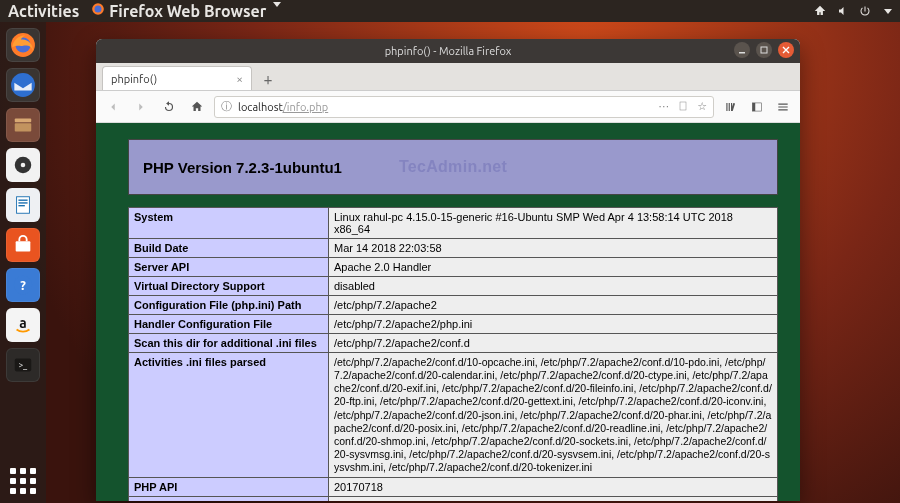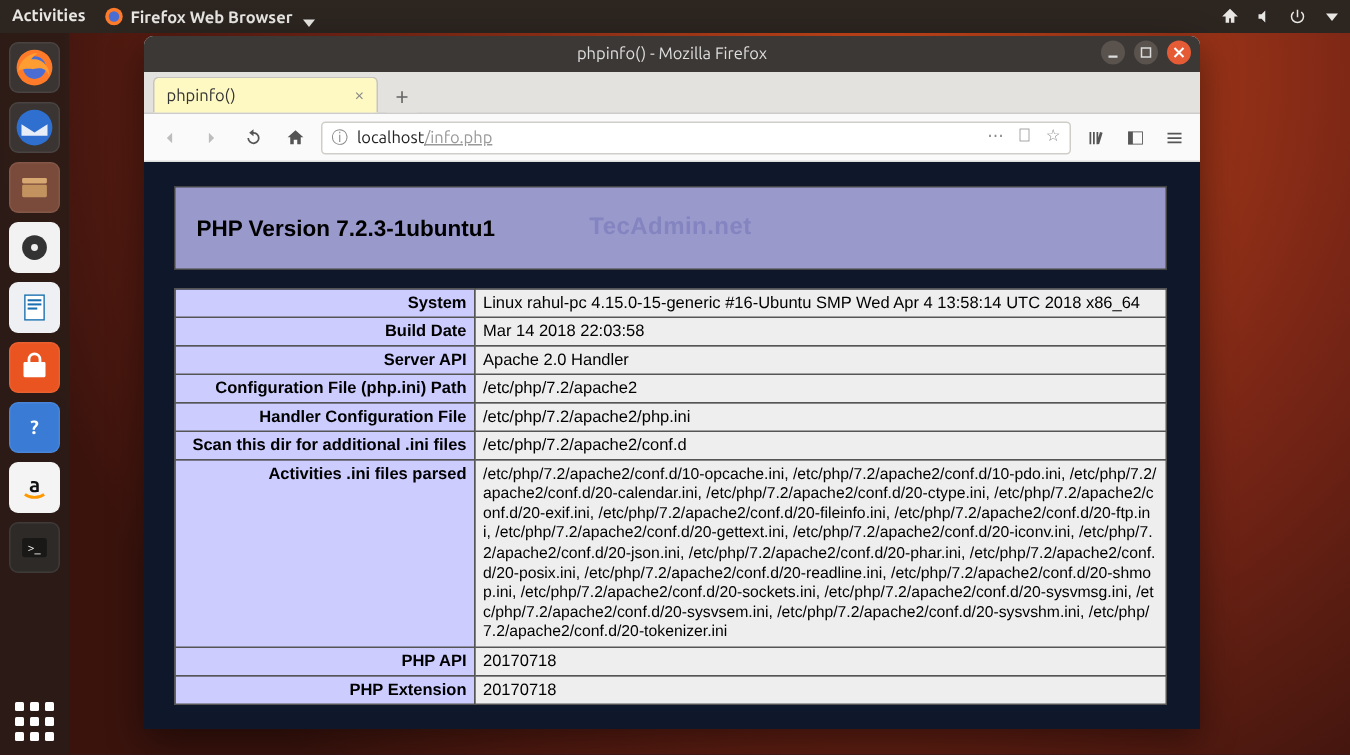--- a/index.html
+++ b/index.html
@@ -9,24 +9,24 @@
   .desktop-bg {
     position: absolute; inset: 0;
     background:
       radial-gradient(circle at 65% 10%, #d04a1a 0%, #7a2616 45%, #3a130d 80%);
   }
 
   
   .topbar {
     position: absolute; top: 0; left: 0; right: 0; height: 22px;
     background: #2c2520; color: #e8e6e3; display: flex; align-items: center;
-    font-size: 11px; font-weight: 600; padding: 0 8px; z-index: 5;
+    font-size: 16px; font-weight: 600; padding: 0 8px; z-index: 5;
   }
   .topbar .left { display: flex; align-items: center; gap: 12px; }
-  .topbar .left .app { display: flex; align-items: flex-end; gap: 4px; }
+  .topbar .left .app { display: flex; align-items: flex-start; gap: 4px; }
   .topbar .right { margin-left: auto; display: flex; align-items: center; gap: 10px; }
   .topbar svg, .topbar .tri { vertical-align: middle; }
   .tri-down { display:inline-block; width:0; height:0; border-left:4px solid transparent; border-right:4px solid transparent; border-top:5px solid #e8e6e3; margin-left:3px; }
 
   
   .dock {
     position: absolute; left: 0; top: 22px; bottom: 0; width: 46px;
     background: rgba(40,30,26,0.75); z-index: 4; display: flex; flex-direction: column;
     align-items: center; padding-top: 6px; gap: 6px;
   }
@@ -35,59 +35,59 @@
     display: flex; align-items: center; justify-content: center;
     box-shadow: inset 0 0 0 1px rgba(255,255,255,0.08);
     position: relative;
   }
   .dock .apps { margin-top: auto; margin-bottom: 8px; }
   .apps-grid { width: 28px; height: 28px; display:grid; grid-template-columns:repeat(3,6px); grid-template-rows:repeat(3,6px); gap:4px; justify-content:center; align-content:center;}
   .apps-grid span{ width:6px; height:6px; background:#fefefe; border-radius:1px;}
 
   
   .window {
-    position: absolute; left: 96px; top: 24px; width: 704px; height: 462px;
+    position: absolute; left: 96px; top: 39px; width: 704px; height: 462px;
     background: #fff; border-radius: 6px 6px 0 0; overflow: hidden;
     box-shadow: 0 8px 24px rgba(0,0,0,0.45);
     z-index: 6;
   }
   .win-title {
     height: 24px; background: #3c3836; color: #ddd; display: flex; align-items: center;
     justify-content: center; font-size: 11px; position: relative;
   }
   .win-ctrls { position: absolute; right: 6px; top: 3px; display: flex; gap: 6px; }
   .win-ctrls .c { width: 16px; height: 16px; border-radius: 50%; background: #5a534d; display:flex; align-items:center; justify-content:center;}
   .win-ctrls .close { background: #e55b35; }
   .win-ctrls .c svg{ width:10px; height:10px; }
 
   .tabstrip { height: 28px; background: #e4e2df; display: flex; align-items: flex-end; padding-left: 6px; border-bottom:1px solid #ccc;}
-  .tab { height: 24px; background: #fef9c3; border: 1px solid #c6c4c1; border-bottom: none;
+  .tab { height: 24px; background: #ffffff; border: 1px solid #c6c4c1; border-bottom: none;
     border-radius: 4px 4px 0 0; display: flex; align-items: center; padding: 0 8px; font-size: 11px; color:#333; width: 150px; justify-content: space-between;}
   .tab .x { color:#888; font-size:12px; }
   .newtab { width: 24px; height: 22px; background: #e4e2df; display:flex; align-items:center; justify-content:center; color:#666; margin-left:4px; border-radius:3px;}
 
   .navbar { height: 32px; background: #fafafa; display: flex; align-items: center; padding: 0 6px; gap: 6px; border-bottom:1px solid #ddd;}
   .nav-ic { width: 22px; height: 22px; display:flex; align-items:center; justify-content:center; color:#555; border-radius:3px;}
   .nav-ic svg{width:14px;height:14px;}
   .nav-ic.dis{color:#bdbdbd;}
   .urlbox { flex: 1; height: 22px; border: 1px solid #d0cec9; border-radius: 3px; background:#fff; display: flex; align-items: center; padding: 0 6px; font-size: 11px; color:#555;}
   .urlbox .info{color:#888; margin-right:6px;}
   .urlbox .dim{color:#999;text-decoration:underline;}
   .urlbox .right{margin-left:auto; display:flex; gap:8px; color:#888;}
   .right-ic{display:flex; gap:4px;}
 
-  .content { position:absolute; top:84px; left:0; right:0; bottom:0; overflow:hidden; background:#0f172a; padding: 6px 22px 0 20px;}
+  .content { position:absolute; top:84px; left:0; right:0; bottom:0; overflow:hidden; background:#14532d; padding: 6px 22px 0 32px;}
   .php-banner { background:#9999cc; border:1px solid #444; height: 56px; display:flex; align-items:center; padding:0 14px; position:relative; margin-top:10px;}
   .php-banner h1{ font: bold 15px Arial; color:#000;}
   .watermark{ position:absolute; left:50%; transform:translateX(-50%); font: bold 16px Arial; color:#8484c0; letter-spacing:.3px;}
   .php-logo{ position:absolute; right:10px; top:4px; }
 
   table.info { width:100%; margin-top:12px; border-collapse:collapse; font: 11px Arial; }
   table.info td{ border:1px solid #555; padding:3px 5px; vertical-align:top; }
-  table.info td.k{ width:200px; background:#ccccff; font-weight:bold; color:#000;text-align:right;}
+  table.info td.k{ width:200px; background:#ccccff; font-weight:bold; color:#000;}
   table.info td.v{ background:#eeeeee; color:#000;margin-left:39px; }
   table.info td.v.long{ font-size:10.5px; line-height:1.25; word-break: break-all;}
 
 </style>
 </head>
 <body>
 
 <div class="desktop-bg"></div>
 
 <div class="topbar">
@@ -286,20 +286,24 @@
           </tr>
           <tr>
             <td class="k">Build Date</td>
             <td class="v">Mar 14 2018 22:03:58</td>
           </tr>
           <tr>
             <td class="k">Server API</td>
             <td class="v">Apache 2.0 Handler</td>
           </tr>
           <tr>
+            <td class="k">Virtual Directory Support</td>
+            <td class="v">disabled</td>
+          </tr>
+          <tr>
             <td class="k">Configuration File (php.ini) Path</td>
             <td class="v">/etc/php/7.2/apache2</td>
           </tr>
           <tr>
             <td class="k">Handler Configuration File</td>
             <td class="v">/etc/php/7.2/apache2/php.ini</td>
           </tr>
           <tr>
             <td class="k">Scan this dir for additional .ini files</td>
             <td class="v">/etc/php/7.2/apache2/conf.d</td>

